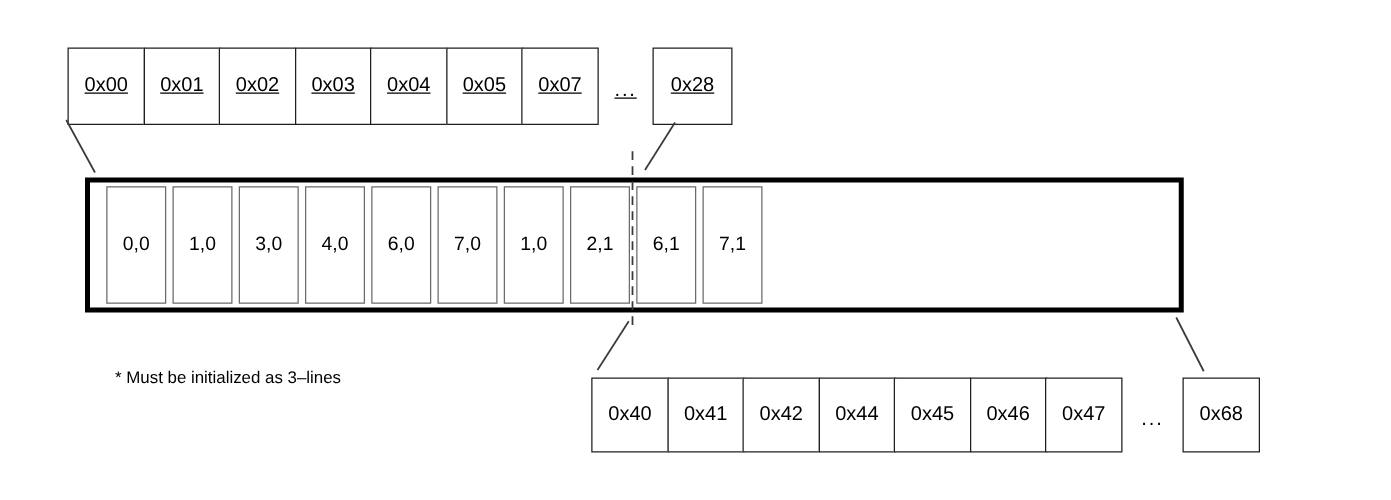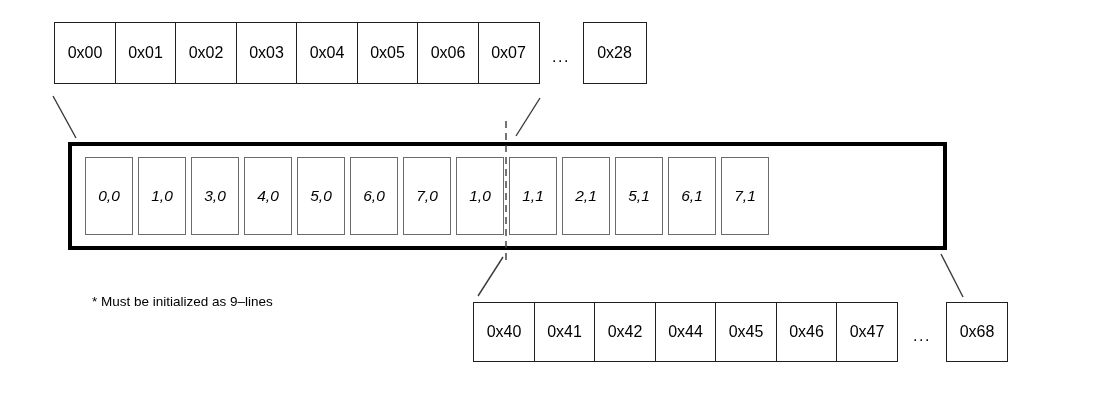--- a/index.html
+++ b/index.html
@@ -13,21 +13,21 @@
   html,body{margin:0;padding:0;background:#fff;}
   .canvas{
     position:relative;
     width:1113px;height:400px;
     background:var(--background);
     font-family:"Liberation Sans",sans-serif;
     color:var(--text);
     overflow:hidden;
   }
   .row{position:absolute;display:flex;align-items:stretch;}
-  .top-row{left:54px;top:22px;height:62px;}
+  .top-row{left:54px;top:38px;height:62px;text-decoration:underline;}
   .bottom-row{left:473px;top:302px;height:60px;}
   .acell{
     box-sizing:border-box;
     width:62px;
     border:1.5px solid var(--address-cell-border);
     background:#fff;
     display:flex;align-items:center;justify-content:center;
     font-size:16px;line-height:1;
   }
   .acell + .acell{margin-left:-1.5px;}
@@ -48,25 +48,25 @@
     box-sizing:border-box;
     border:4px solid var(--buffer-border);
     background:#fff;
     display:flex;align-items:center;
     padding-left:13px;
     gap:5px;
   }
   .lcell{
     box-sizing:border-box;
     flex:0 0 48px;
-    width:48px;height:78px;
+    width:48px;height:94px;
     border:1.7px solid var(--line-cell-border);
     background:#fff;
     display:flex;align-items:center;justify-content:center;
-    font-size:15.5px;line-height:1;font-style:italic;
+    font-size:15.5px;line-height:1;
   }
   .footnote{
     position:absolute;left:92px;top:294px;
     font-size:13.5px;line-height:1.2;
   }
   .overlay{
     position:absolute;left:0;top:0;
     pointer-events:none;
   }
 </style>
@@ -75,55 +75,51 @@
 
 <div class="canvas">
 
   <div class="row top-row">
     <div class="acell">0x00</div>
     <div class="acell">0x01</div>
     <div class="acell">0x02</div>
     <div class="acell">0x03</div>
     <div class="acell">0x04</div>
     <div class="acell">0x05</div>
-    <div class="acell">0x06</div>
     <div class="acell">0x07</div>
     <div class="gap gap-top">...</div>
     <div class="acell xcell xcell-top">0x28</div>
   </div>
 
   <div class="linebuf">
     <div class="lcell">0,0</div>
     <div class="lcell">1,0</div>
     <div class="lcell">3,0</div>
     <div class="lcell">4,0</div>
-    <div class="lcell">5,0</div>
     <div class="lcell">6,0</div>
     <div class="lcell">7,0</div>
     <div class="lcell">1,0</div>
-    <div class="lcell">1,1</div>
     <div class="lcell">2,1</div>
-    <div class="lcell">5,1</div>
     <div class="lcell">6,1</div>
     <div class="lcell">7,1</div>
   </div>
 
   <div class="row bottom-row">
     <div class="acell">0x40</div>
     <div class="acell">0x41</div>
     <div class="acell">0x42</div>
     <div class="acell">0x44</div>
     <div class="acell">0x45</div>
     <div class="acell">0x46</div>
     <div class="acell">0x47</div>
     <div class="gap gap-bottom">...</div>
     <div class="acell xcell xcell-bottom">0x68</div>
   </div>
 
-  <div class="footnote">* Must be initialized as 9–lines</div>
+  <div class="footnote">* Must be initialized as 3–lines</div>
 
   <svg class="overlay" width="1113" height="400" viewBox="0 0 1113 400">
     <line x1="53" y1="96" x2="76" y2="138" stroke="var(--connector-line)" stroke-width="1.4"></line>
     <line x1="540" y1="98" x2="516" y2="136" stroke="var(--connector-line)" stroke-width="1.4"></line>
     <line x1="503" y1="257" x2="478" y2="296" stroke="var(--connector-line)" stroke-width="1.4"></line>
     <line x1="941" y1="254" x2="963" y2="297" stroke="var(--connector-line)" stroke-width="1.4"></line>
     <line x1="506" y1="121" x2="506" y2="260" stroke="var(--connector-line)" stroke-width="1.4" stroke-dasharray="7 5"></line>
   </svg>
 
 </div>

